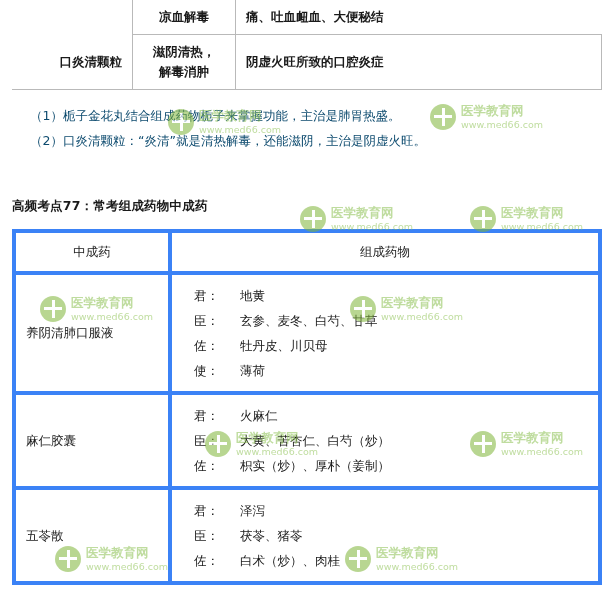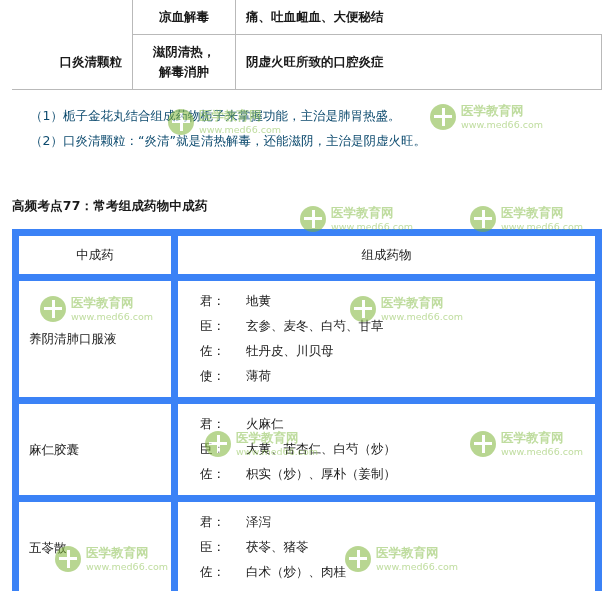--- a/index.html
+++ b/index.html
@@ -75,22 +75,21 @@
     font-size: 12.5px;
     letter-spacing: 0.2px;
   }
 
   
   #main-table {
     width: 590px;
   }
   #main-table th,
   #main-table td {
-    border: 7px solid #3b82f6;
-    font-family: Liberation Serif, serif;
+    border: 4px solid #3b82f6;
   }
   #main-table .hdr {
     text-align: center;
     padding: 9px 6px;
   }
   #main-table .col-name { width: 140px; }
   #main-table .ing-cell { padding: 8px 10px 8px 22px; }
   .ing-line {
     display: flex;
     line-height: 2.0;

